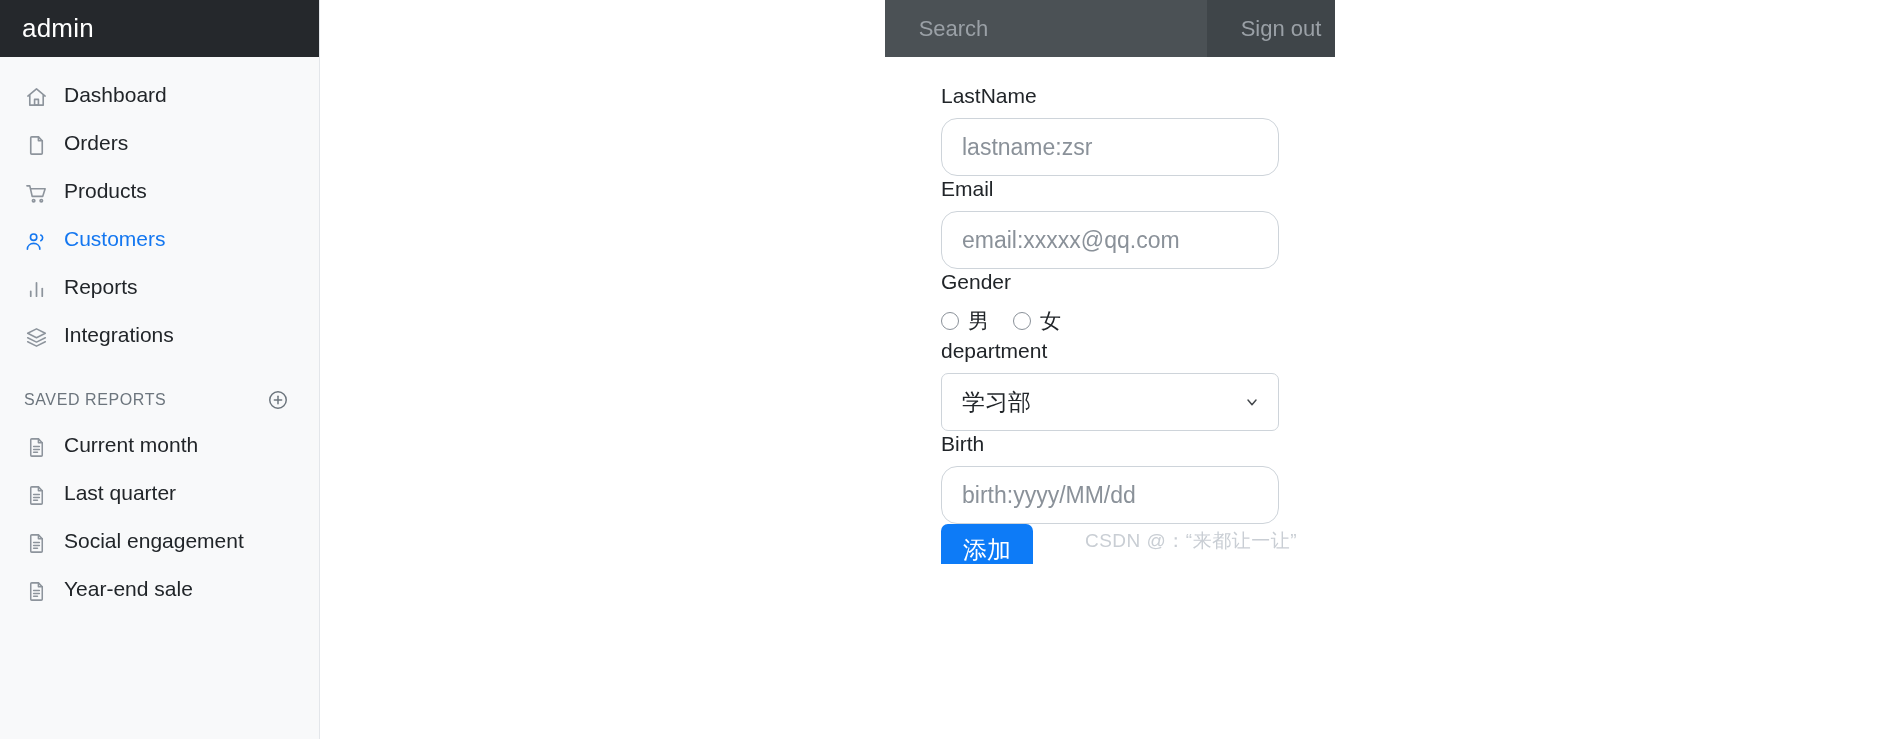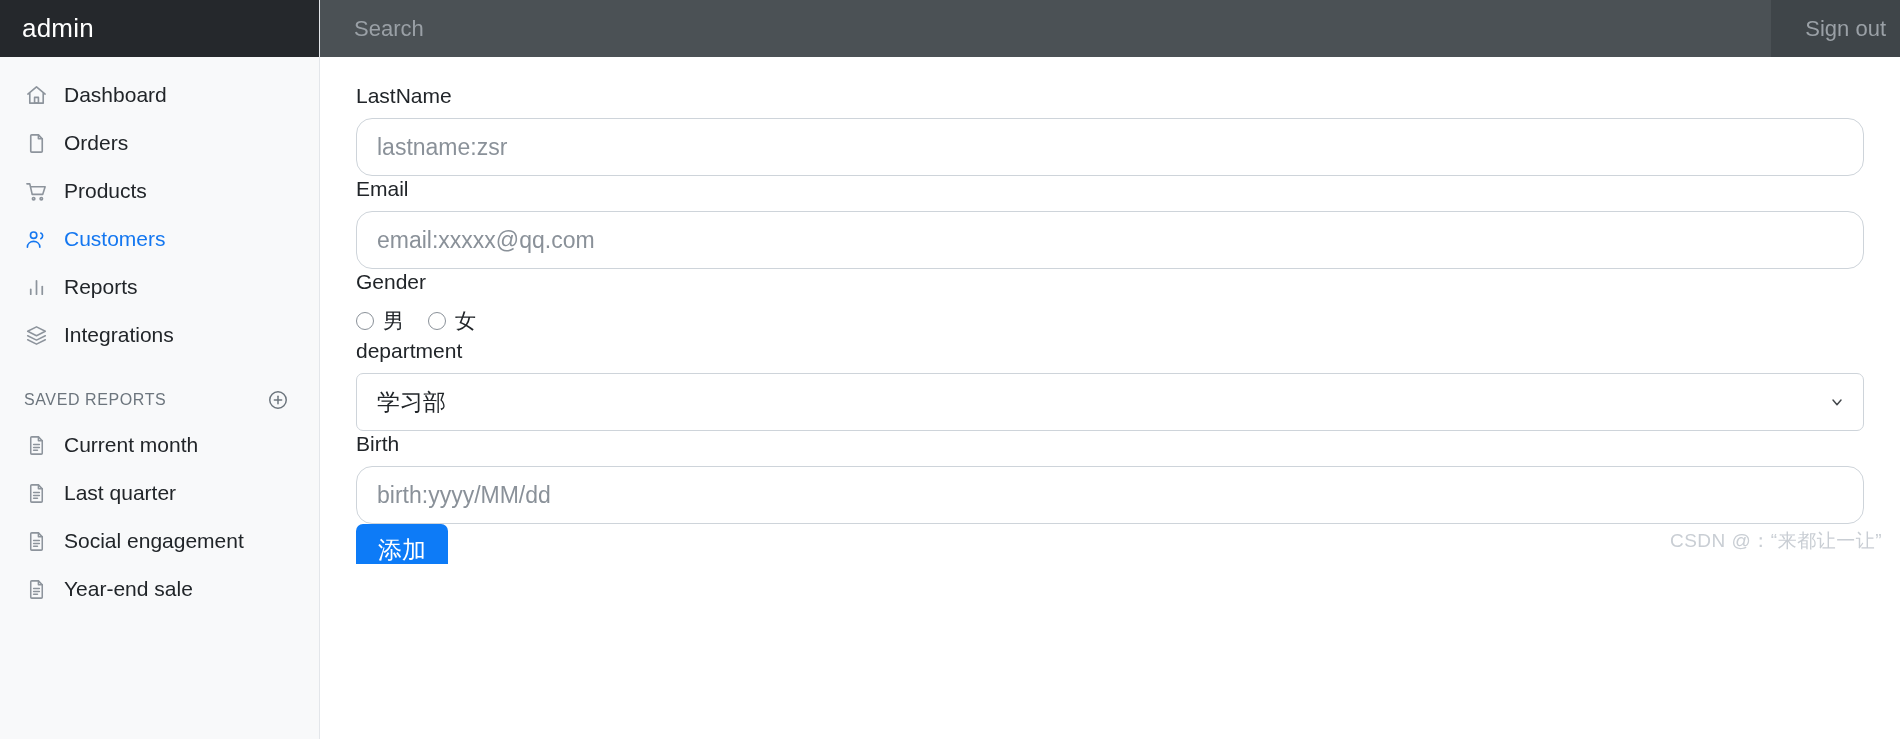--- a/index.html
+++ b/index.html
@@ -30,21 +30,21 @@
     color: #ffffff;
     display: flex;
     align-items: center;
     padding-left: 22px;
     font-size: 26px;
     letter-spacing: .2px;
   }
   .nav { padding-top: 14px; }
   .nav-item {
     display: flex;
-    align-items: center;
+    align-items: flex-end;
     gap: 16px;
     padding: 10px 24px;
     color: #212529;
     font-size: 21px;
     line-height: 28px;
     cursor: pointer;
     white-space: nowrap;
   }
   .nav-item .ico {
     width: 24px; height: 24px;
@@ -76,20 +76,21 @@
   }
 
   
   .main {
     flex: 1 1 auto;
     height: 564px;
     display: flex;
     flex-direction: column;
     background: #ffffff;
     min-width: 0;
+    align-items: center;
   }
   .topbar {
     height: 57px;
     flex: 0 0 57px;
     background: #3f4549;
     display: flex;
     align-items: stretch;
   }
   .search-input {
     flex: 1 1 auto;

